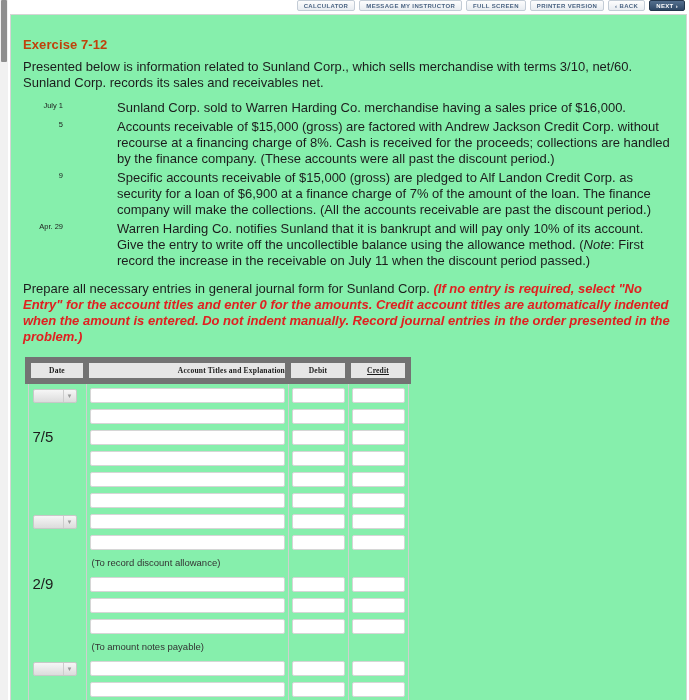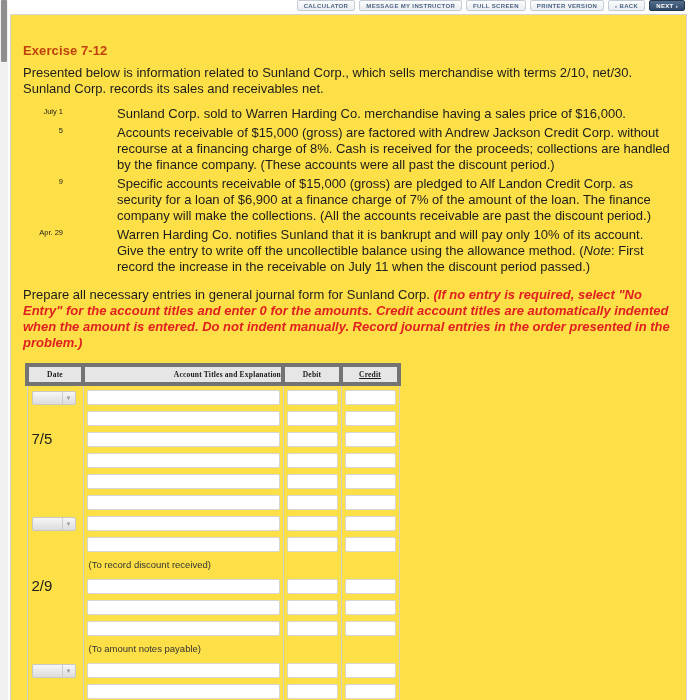--- a/index.html
+++ b/index.html
@@ -70,25 +70,25 @@
     border-radius: 1px;
   }
 
   
   .card {
     position: absolute;
     left: 10px;
     top: 14px;
     right: 2px;
     bottom: 0;
-    background: #fde047;
+    background: #86efac;
     border: 1px solid #d5d5d5;
     border-bottom: none;
     box-sizing: border-box;
-    padding: 28px 14px 0 12px;
+    padding: 22px 14px 0 12px;
   }
 
   .ex-title {
     color: #c0410b;
     font-size: 13px;
     font-weight: bold;
     margin: 0 0 7px 0;
     letter-spacing: .1px;
   }
 
@@ -146,21 +146,21 @@
 
   
   .journal {
     border-collapse: collapse;
     width: 350px;
     table-layout: fixed;
     margin-left: 2px;
   }
   .journal th {
     background: #e6e6e6;
-    border: 4px solid #737373;
+    border: 6px solid #737373;
     font-family: "Liberation Serif", serif;
     font-size: 7.5px;
     font-weight: bold;
     color: #1a1a1a;
     padding: 3px 0 3px 0;
     letter-spacing: .2px;
   }
   .journal th.c-date  { width: 52px; }
   .journal th.c-acct  { width: 190px; text-align: right; padding-left: 6px; }
   .journal th.c-debit { width: 54px; }
@@ -256,21 +256,21 @@
   </div>
 
 <div class="left-scroll">
   <div class="thumb"></div>
 </div>
 
 <div class="card">
 
   <h1 class="ex-title">Exercise 7-12</h1>
 
-  <p class="intro">Presented below is information related to Sunland Corp., which sells merchandise with terms 2/10, net/30. Sunland Corp. records its sales and receivables net.</p>
+  <p class="intro">Presented below is information related to Sunland Corp., which sells merchandise with terms 3/10, net/60. Sunland Corp. records its sales and receivables net.</p>
 
   <ul class="txn-list">
       <li class="txn">
         <div class="txn-date">July 1</div>
         <div class="txn-body">Sunland Corp. sold to Warren Harding Co. merchandise having a sales price of $16,000.</div>
       </li>
       <li class="txn">
         <div class="txn-date">5</div>
         <div class="txn-body">Accounts receivable of $15,000 (gross) are factored with Andrew Jackson Credit Corp. without recourse at a financing charge of 8%. Cash is received for the proceeds; collections are handled by the finance company. (These accounts were all past the discount period.)</div>
       </li>
@@ -395,21 +395,21 @@
           <td>
             <div class="cell-pad"><input type="text" class="num-input" style=""></div>
           </td>
           <td>
             <div class="cell-pad"><input type="text" class="num-input" style=""></div>
           </td>
         </tr>
         <tr>
           <td style="height: 13px;"></td>
           <td style="height: 13px;">
-            <div class="memo">(To record discount received)</div>
+            <div class="memo">(To record discount allowance)</div>
           </td>
           <td></td>
           <td></td>
         </tr>
         <tr>
           <td><span class="date-label">2/9</span></td>
           <td>
             <div class="cell-pad"><input type="text" class="txt-input" style=""></div>
           </td>
           <td>

